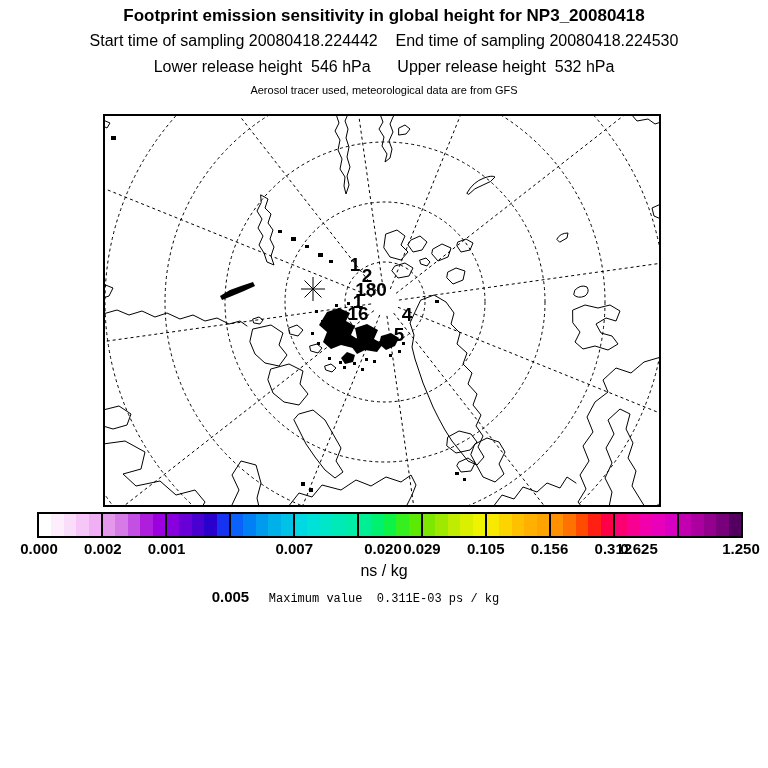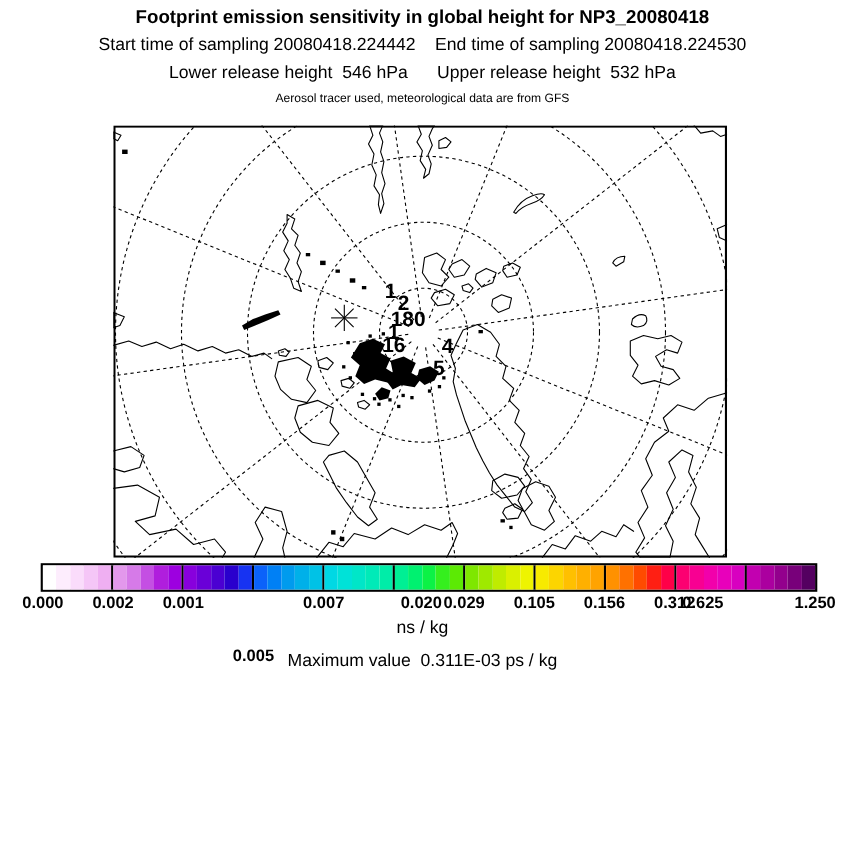--- a/index.html
+++ b/index.html
@@ -19,21 +19,21 @@
   .landfill{fill:#000;stroke:none;}
   .gratic{fill:none;stroke:#000;stroke-width:1;stroke-dasharray:3 3;}
   #colorbar{position:absolute;left:37px;top:512px;width:706px;height:26px;
     border:2px solid #000;box-sizing:border-box;display:flex;}
   .cb-seg{flex:1;display:flex;border-left:2px solid #000;}
   .cb-seg:first-child{border-left:none;}
   .cb-cell{flex:1;}
   #cb-ticks{position:absolute;left:37px;top:540px;width:706px;height:18px;}
   .cb-tick{position:absolute;transform:translateX(-50%);font-size:15px;font-weight:bold;white-space:nowrap;}
   #units-line{top:562px;font-size:16px;}
-  #max-line{top:592px;font-size:16px;}
+  #max-line{top:592px;font-size:12px;font-family:Liberation Mono, monospace;}
 </style>
 </head>
 <body>
 
 <div class="hline" id="fig-title">Footprint emission sensitivity in global height for NP3_20080418</div>
 <div class="hline" id="line-sampling">Start time of sampling 20080418.224442    End time of sampling 20080418.224530</div>
 <div class="hline" id="line-release">Lower release height  546 hPa      Upper release height  532 hPa</div>
 <div class="hline" id="line-tracer">Aerosol tracer used, meteorological data are from GFS</div>
 
 <div id="map-wrap">

